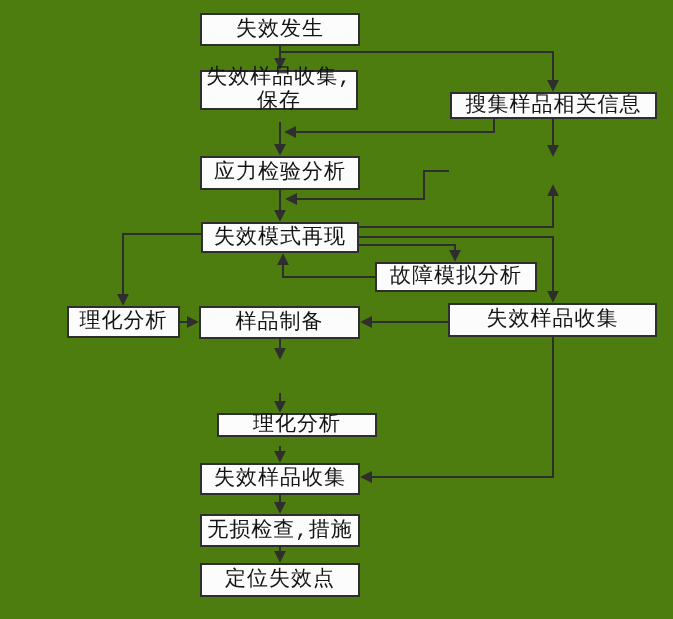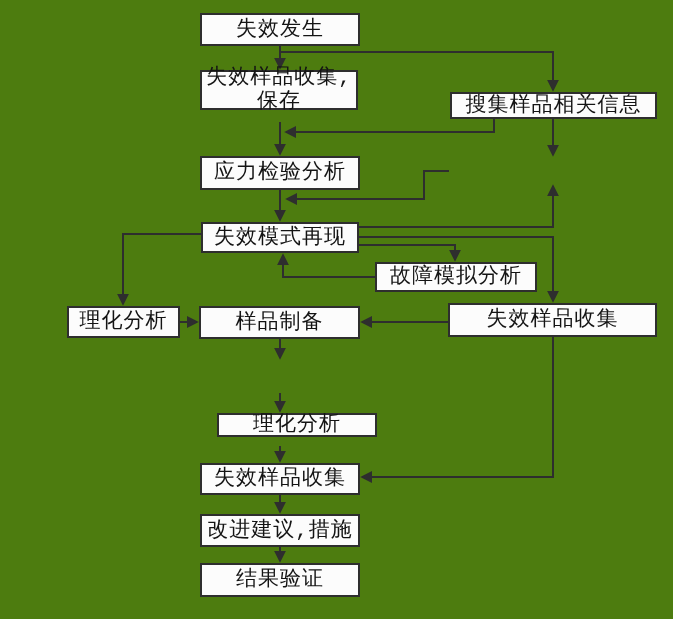--- a/index.html
+++ b/index.html
@@ -103,20 +103,20 @@
 
   <div class="node" style="left:217px;top:413px;width:160px;height:24px">
     <span>理化分析</span>
   </div>
 
   <div class="node" style="left:200px;top:463px;width:160px;height:32px">
     <span>失效样品收集</span>
   </div>
 
   <div class="node" style="left:200px;top:514px;width:160px;height:33px">
-    <span>改进建议,措施</span>
+    <span>无损检查,措施</span>
   </div>
 
   <div class="node" style="left:200px;top:563px;width:160px;height:34px">
-    <span>结果验证</span>
+    <span>定位失效点</span>
   </div>
 
 </div>
 
 </body></html>

